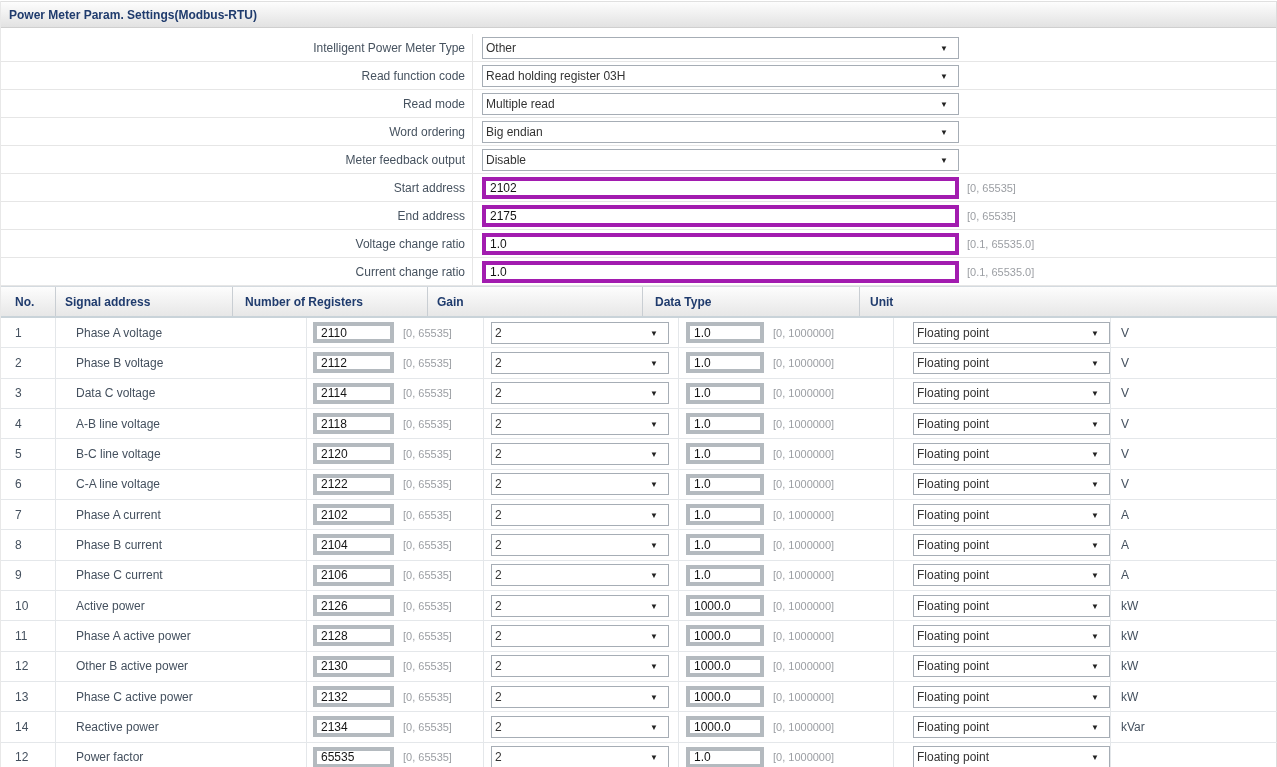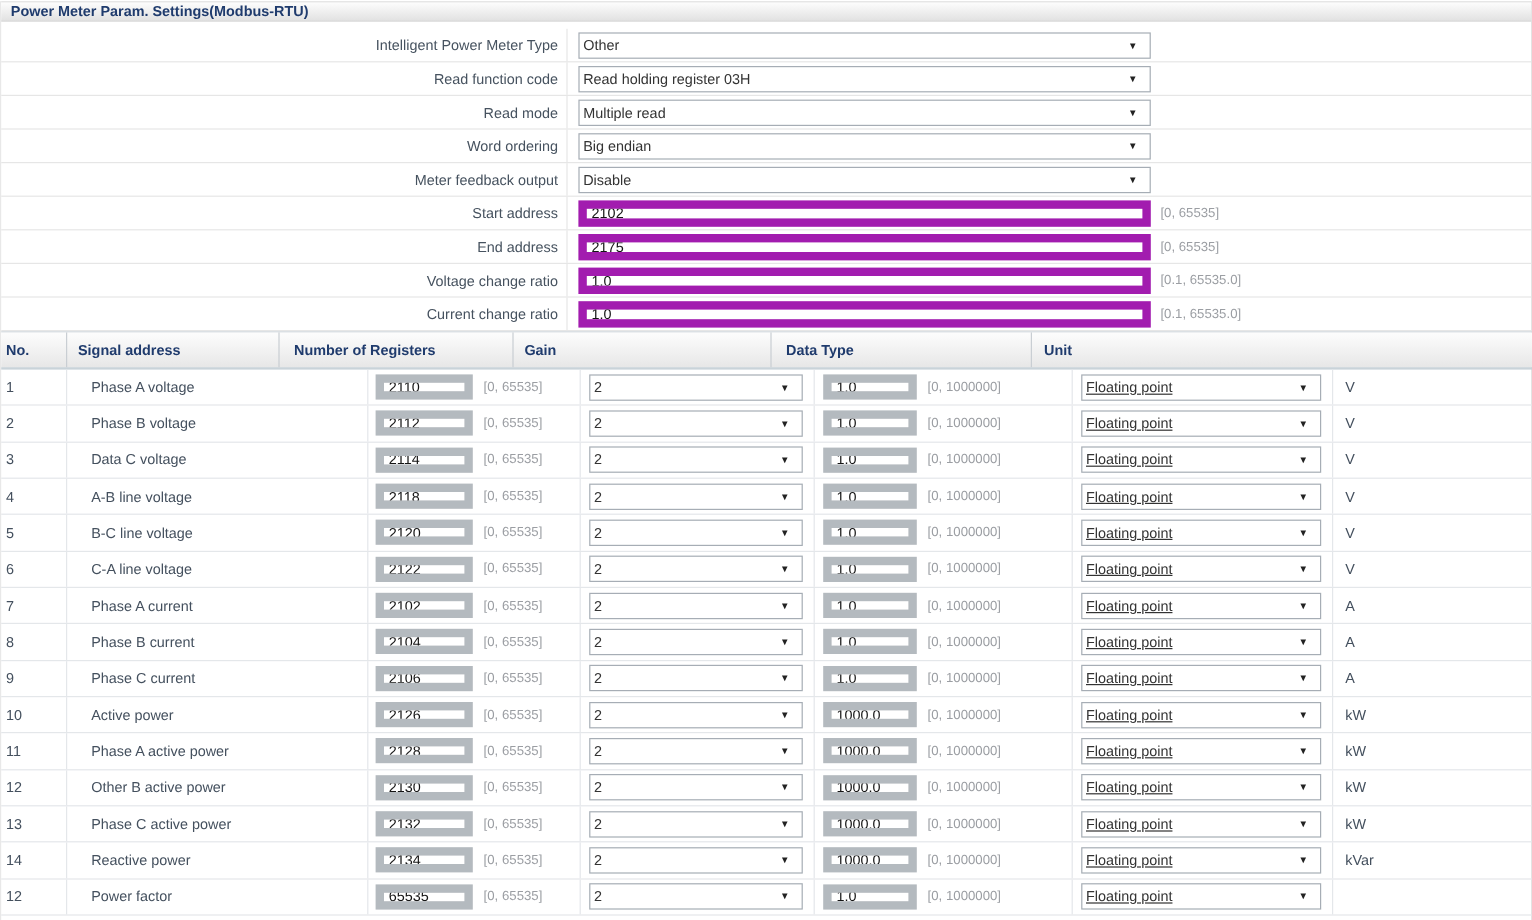--- a/index.html
+++ b/index.html
@@ -6,24 +6,24 @@
   html, body { background: #ffffff; }
   body {
     width: 1277px; height: 767px; overflow: hidden;
     font-family: "Liberation Sans", "DejaVu Sans", sans-serif;
     font-size: 12px; color: #44505e;
   }
   .page { width: 1277px; height: 767px; border-left: 1px solid #e8e8e8; border-right: 1px solid #dcdcdc; }
 
   
   .titlebar {
-    margin-top: 1px; height: 17px;
+    margin-top: 1px; height: 27px;
     background: linear-gradient(#fdfdfd, #e2e2e2);
     border-top: 1px solid #e0e0e0; border-bottom: 1px solid #cfcfcf;
-    display: flex; align-items: flex-start; padding-left: 8px;
+    display: flex; align-items: center; padding-left: 8px;
   }
   .titlebar .t { font-weight: bold; color: #1f3b6d; font-size: 12px; }
 
   
   .form { margin-top: 6px; }
   .form-row { height: 28px; display: flex; align-items: center; border-bottom: 1px solid #e6e6e6; }
   .form-label {
     width: 472px; flex: 0 0 472px; text-align: right; padding-right: 7px;
     border-right: 1px solid #e6e6e6; color: #46525f; height: 100%;
     display: flex; align-items: center; justify-content: flex-end;
@@ -32,21 +32,21 @@
 
   .sel {
     position: relative; background: #fff; border: 1px solid #a6adb5;
     height: 22px; display: flex; align-items: center; padding-left: 3px;
     color: #333; cursor: default;
   }
   .sel .arrow { position: absolute; right: 10px; top: 50%; transform: translateY(-50%); font-size: 8px; color: #222; }
   .form-ctrl .sel { width: 477px; margin-left: 9px; }
 
   .inp {
-    height: 22px; border: 7px solid #a21caf; background: #fff; color: #141414;
+    height: 22px; border: 4px solid #a21caf; background: #fff; color: #141414;
     font-family: "Liberation Sans", "DejaVu Sans", sans-serif; font-size: 12px;
     padding: 0 4px; outline: none;
   }
   .form-ctrl .inp { width: 477px; margin-left: 9px; }
   .hint { color: #9b9ea3; font-size: 11px; margin-left: 8px; white-space: nowrap; }
 
   
   .grid { width: 1277px; }
   .thead {
     height: 32px; display: flex;
@@ -55,36 +55,36 @@
     font-weight: bold; color: #1f3b6d;
   }
   .th { display: flex; align-items: center; border-right: 1px solid #c9ced3; height: 100%; }
   .th:last-child { border-right: none; }
 
   .trow { height: 30.33px; display: flex; border-bottom: 1px solid #e4e7ea; }
   .td { display: flex; align-items: center; border-right: 1px solid #e4e7ea; height: 100%; overflow: hidden; }
   .td:last-child { border-right: none; }
 
   
-  .c-no   { width: 55px;  flex: 0 0 55px;  padding-left: 4px; }
+  .c-no   { width: 55px;  flex: 0 0 55px;  padding-left: 14px; }
   .c-name { width: 251px; flex: 0 0 251px; padding-left: 20px; }
   .c-addr { width: 177px; flex: 0 0 177px; }
   .c-reg  { width: 195px; flex: 0 0 195px; }
   .c-gain { width: 215px; flex: 0 0 215px; }
   .c-type { width: 217px; flex: 0 0 217px; }
   .c-unit { flex: 1; padding-left: 10px; }
   .th.c-addr, .th.c-gain { padding-left: 9px; }
   .th.c-reg, .th.c-type { padding-left: 12px; }
   .th.c-unit { padding-left: 10px; }
 
   .td.c-addr .inp { width: 81px; margin-left: 6px; height: 21px; border-color: #b4babf; }
   .td.c-gain .inp { width: 78px; margin-left: 7px; height: 21px; border-color: #b4babf; }
   .td .hint { margin-left: 9px; }
   .td.c-reg .sel  { width: 178px; margin-left: 7px; height: 22px; }
-  .td.c-type .sel { width: 200px; margin-left: 7px; height: 22px; text-decoration: underline; }
+  .td.c-type .sel { width: 200px; margin-left: 19px; height: 22px; }
   .cell-text { color: #44505e; }
 </style>
 </head>
 <body>
 
 <div class="page">
 
   <div class="titlebar">
     <span class="t">Power Meter Param. Settings(Modbus-RTU)</span>
   </div>

